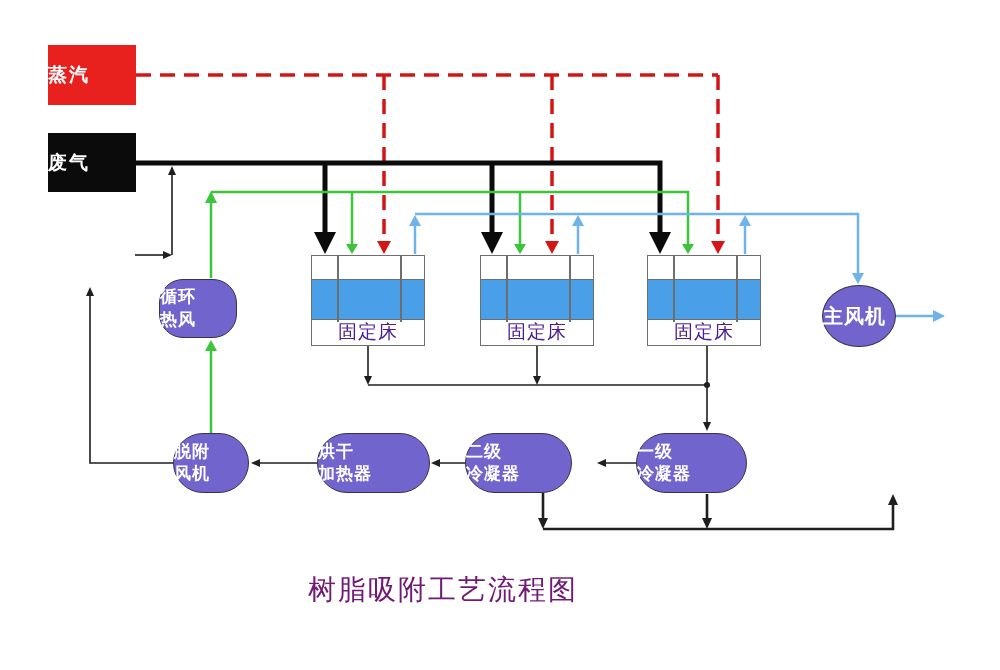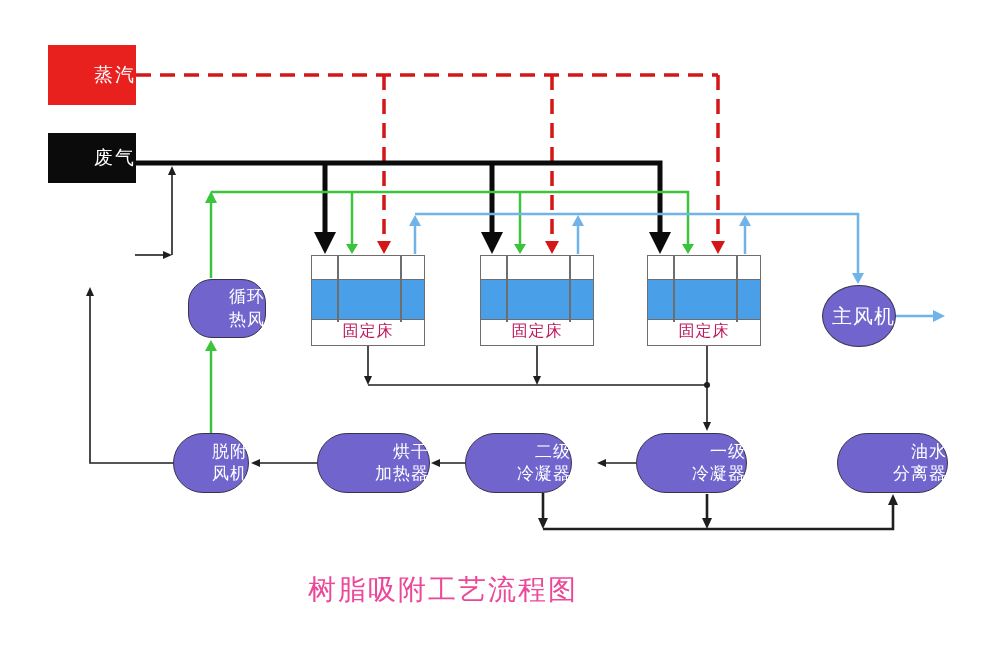--- a/index.html
+++ b/index.html
@@ -17,49 +17,49 @@
   .sk-red{stroke:var(--dashed_red);stroke-width:3.5;fill:none;stroke-dasharray:15 9}
   .sk-black{stroke:var(--waste_black);stroke-width:5;fill:none}
   .sk-green{stroke:var(--green);stroke-width:2.5;fill:none}
   .sk-blue{stroke:var(--light_blue);stroke-width:2.5;fill:none}
   .sk-thin{stroke:var(--thin_black);stroke-width:1.6;fill:none}
   .sk-drain{stroke:var(--thin_black);stroke-width:2.6;fill:none}
   .fl-red{fill:var(--dashed_red)} .fl-black{fill:var(--waste_black)}
   .fl-green{fill:var(--green)} .fl-blue{fill:var(--light_blue)}
   .fl-thin{fill:var(--thin_black)}
 
-  .node{position:absolute;display:flex;flex-direction:column;align-items:flex-end;
-        justify-content:center;text-align:center;color:#fff;font-weight:normal}
+  .node{position:absolute;display:flex;flex-direction:column;align-items:flex-start;
+        justify-content:center;text-align:center;color:#fff;font-weight:bold}
   .src-box{width:88px;font-size:19px;letter-spacing:2px}
   .steam{left:48px;top:45px;height:60px;background:var(--steam_red)}
-  .waste{left:48px;top:133px;height:50px;background:var(--waste_black)}
+  .waste{left:48px;top:133px;height:59px;background:var(--waste_black)}
   .noncond{left:48px;top:224px;height:61px;background:var(--purple);
            border:1.5px solid var(--node_border)}
   .pill{background:var(--purple);border:1.5px solid var(--node_border);
         font-size:17px;line-height:1.32;letter-spacing:1px}
-  .hotair{left:188px;top:279px;width:78px;height:59px;border-radius:24px}
+  .hotair{left:159px;top:279px;width:78px;height:59px;border-radius:24px}
   .fan{left:822px;top:285px;width:74px;height:62px;border-radius:50%;font-size:20px}
   .b-ell{top:433px;height:60px;border-radius:30px}
   .desorb{left:173px;width:76px}
   .dryer{left:317px;width:113px}
   .cond2{left:465px;width:107px}
   .cond1{left:636px;width:111px}
   .oilsep{left:837px;width:111px}
 
   .bed{position:absolute;top:255px;width:114px;height:91px;background:#fff;
        border:1.5px solid #6e6e6e}
   .bed-1{left:311px}.bed-2{left:480px}.bed-3{left:647px}
   .bed .inlet{height:24px;border-bottom:1.5px solid #6e6e6e}
   .bed .resin{height:40px;background:var(--bed_blue);border-bottom:1.5px solid #6e6e6e}
   .bed .lbl{height:23px;display:flex;align-items:center;justify-content:center;
-            font-size:16px;color:#be185d;font-weight:500;letter-spacing:1px}
+            font-size:19px;color:#4c1d95;font-weight:500;letter-spacing:1px}
   .bed .div{position:absolute;top:0;width:1.5px;height:66px;background:#6e6e6e}
   .bed .d1{left:25px}.bed .d2{left:88px}
 
-  .title{position:absolute;left:308px;top:571px;font-size:28px;color:#ec4899;
+  .title{position:absolute;left:308px;top:571px;font-size:28px;color:#701a75;
          letter-spacing:2px;white-space:nowrap}
 </style>
 </head>
 <body>
 
 <div class="canvas">
 
   <svg class="wires" viewBox="0 0 1000 670">
 
     <g>
@@ -190,20 +190,16 @@
     <span>风机</span>
   </div>
   <div class="node pill b-ell cond2">
     <span>二级</span>
     <span>冷凝器</span>
   </div>
   <div class="node pill b-ell cond1">
     <span>一级</span>
     <span>冷凝器</span>
   </div>
-  <div class="node pill b-ell oilsep">
-    <span>油水</span>
-    <span>分离器</span>
-  </div>
 
   <div class="title">树脂吸附工艺流程图</div>
 
 </div>
 
 </body></html>

